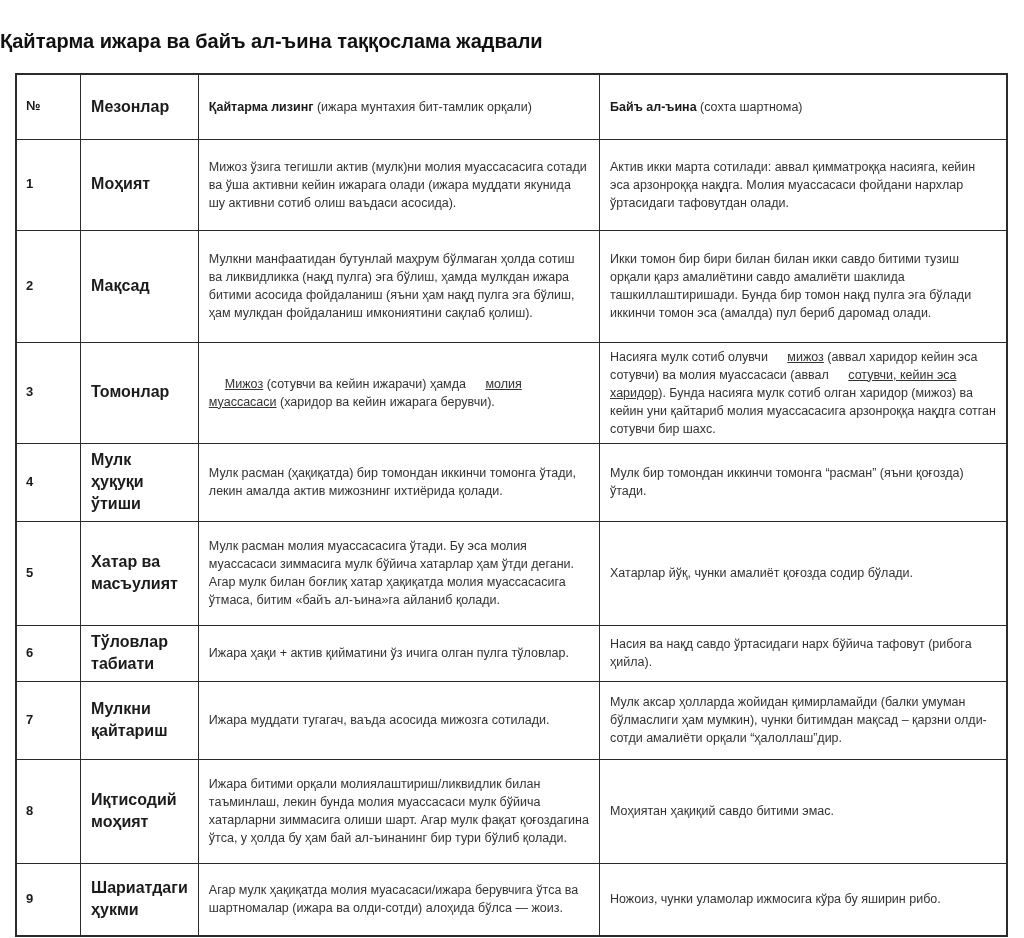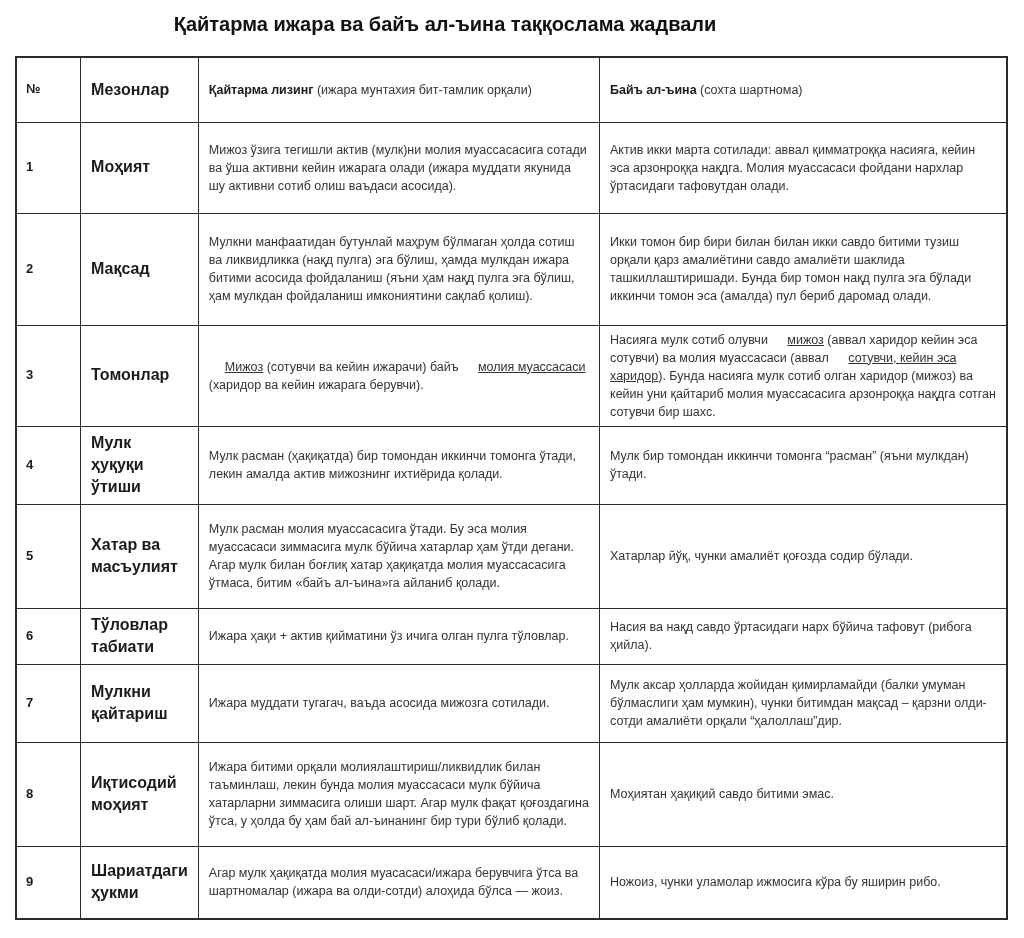--- a/index.html
+++ b/index.html
@@ -12,22 +12,21 @@
   *{box-sizing:border-box;}
   html,body{margin:0;padding:0;}
   body{
     width:1024px;height:938px;
     background:var(--bg);
     font-family:"Liberation Sans","DejaVu Sans",sans-serif;
     color:var(--text);
   }
   .page-title{
     width:890px;
-    margin:11px 0 19px 0;
-    text-align:center;
+    margin:28px 0 19px 0;
     font-size:20px;
     font-weight:700;
     color:var(--heading);
     line-height:1.3;
   }
   table.cmp{
     border-collapse:collapse;
     table-layout:fixed;
     width:993px;
     margin-left:15px;
@@ -94,29 +93,29 @@
       <tr class="rh-2">
         <td class="c1">2</td>
         <td class="c2">Мақсад</td>
         <td class="c3">Мулкни манфаатидан бутунлай маҳрум бўлмаган ҳолда сотиш ва ликвидликка (нақд пулга) эга бўлиш, ҳамда мулкдан ижара битими асосида фойдаланиш (яъни ҳам нақд пулга эга бўлиш, ҳам мулкдан фойдаланиш имкониятини сақлаб қолиш).</td>
         <td class="c4">Икки томон бир бири билан билан икки савдо битими тузиш орқали қарз амалиётини савдо амалиёти шаклида ташкиллаштиришади. Бунда бир томон нақд пулга эга бўлади иккинчи томон эса (амалда) пул бериб даромад олади.</td>
       </tr>
 
       <tr class="rh-3">
         <td class="c1">3</td>
         <td class="c2">Томонлар</td>
-        <td class="c3 jt"><span class="u">Мижоз</span><span> (сотувчи ва кейин ижарачи) байъ </span><span class="u">молия муассасаси</span><span> (харидор ва кейин ижарага берувчи).</span></td>
+        <td class="c3 jt"><span class="u">Мижоз</span><span> (сотувчи ва кейин ижарачи) ҳамда </span><span class="u">молия муассасаси</span><span> (харидор ва кейин ижарага берувчи).</span></td>
         <td class="c4 jt"><span>Насияга мулк сотиб олувчи </span><span class="u">мижоз</span><span> (аввал харидор кейин эса сотувчи) ва молия муассасаси (аввал </span><span class="u">сотувчи, кейин эса харидор</span><span>). Бунда насияга мулк сотиб олган харидор (мижоз) ва кейин уни қайтариб молия муассасасига арзонроққа нақдга сотган сотувчи бир шахс.</span></td>
       </tr>
 
       <tr class="rh-4">
         <td class="c1">4</td>
         <td class="c2">Мулк ҳуқуқи ўтиши</td>
         <td class="c3">Мулк расман (ҳақиқатда) бир томондан иккинчи томонга ўтади, лекин амалда актив мижознинг ихтиёрида қолади.</td>
-        <td class="c4 jt">Мулк бир томондан иккинчи томонга “расман” (яъни мулкдан) ўтади.</td>
+        <td class="c4 jt">Мулк бир томондан иккинчи томонга “расман” (яъни қоғозда) ўтади.</td>
       </tr>
 
       <tr class="rh-5">
         <td class="c1">5</td>
         <td class="c2">Хатар ва масъулият</td>
         <td class="c3">Мулк расман молия муассасасига ўтади. Бу эса молия муассасаси зиммасига мулк бўйича хатарлар ҳам ўтди дегани. Агар мулк билан боғлиқ хатар ҳақиқатда молия муассасасига ўтмаса, битим «байъ ал-ъина»га айланиб қолади.</td>
         <td class="c4">Хатарлар йўқ, чунки амалиёт қоғозда содир бўлади.</td>
       </tr>
 
       <tr class="rh-6">

